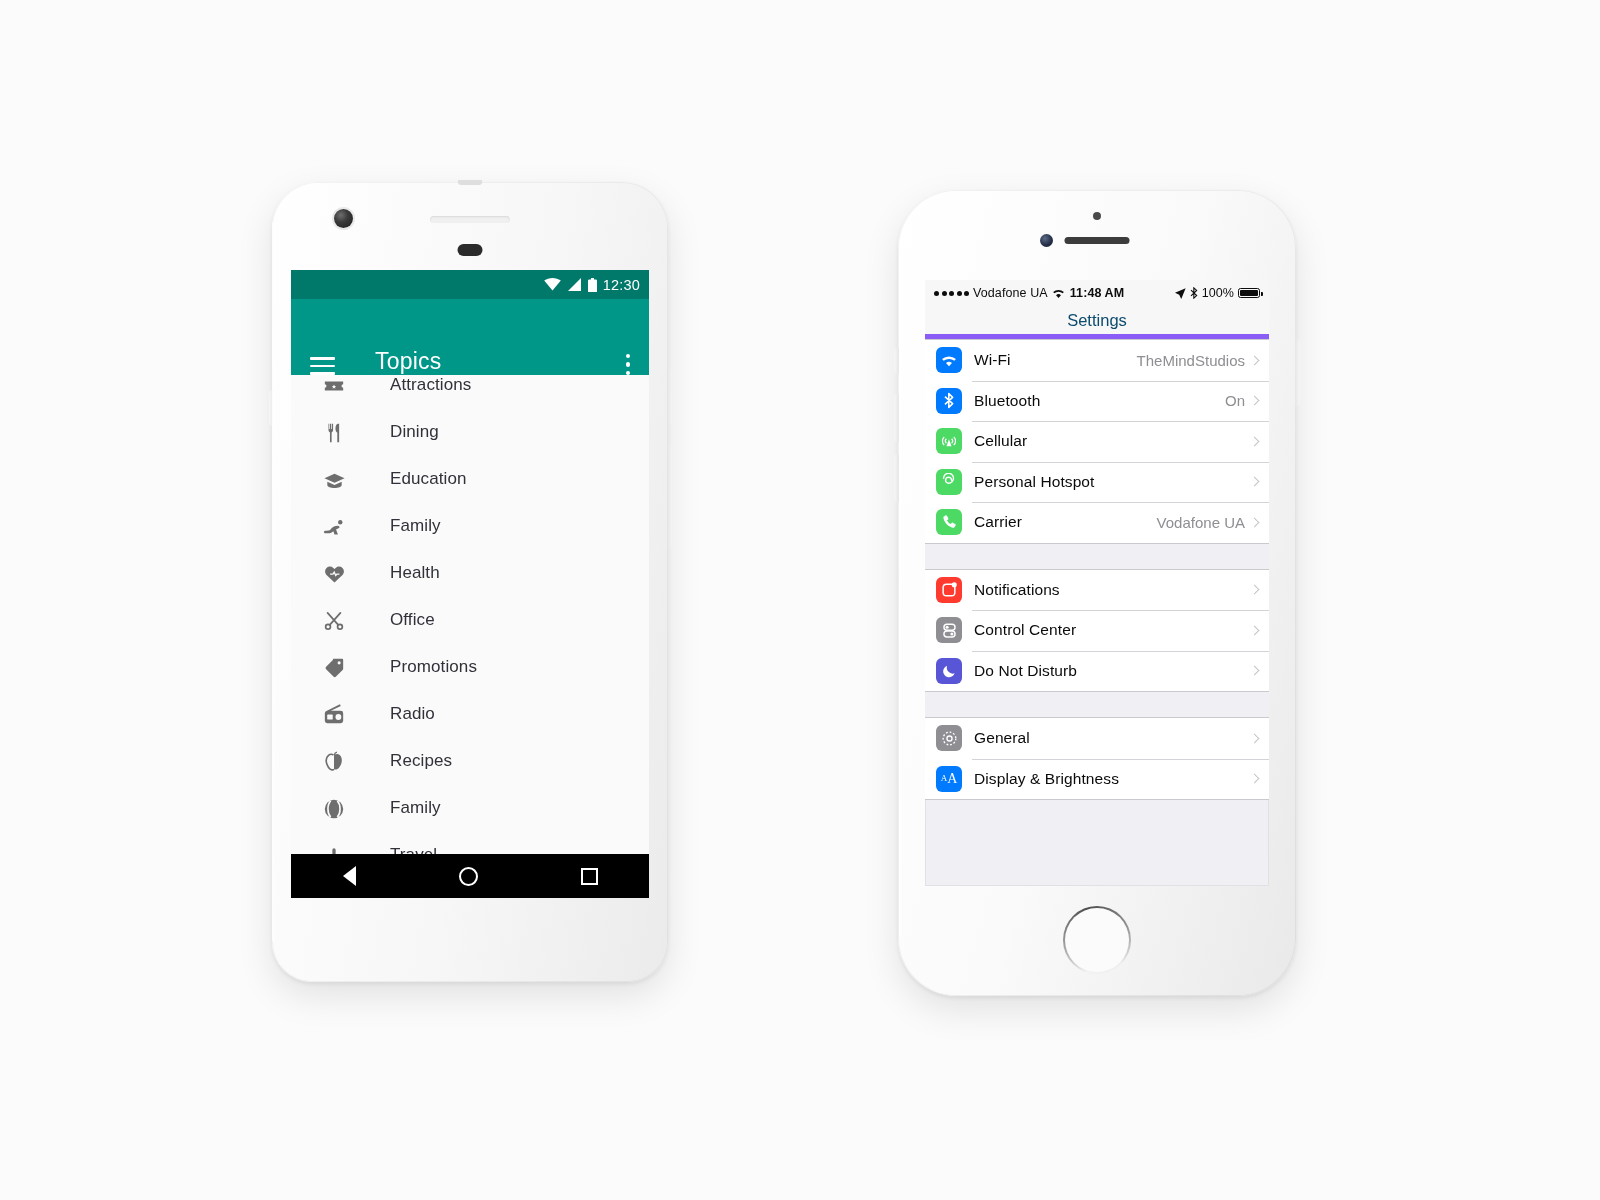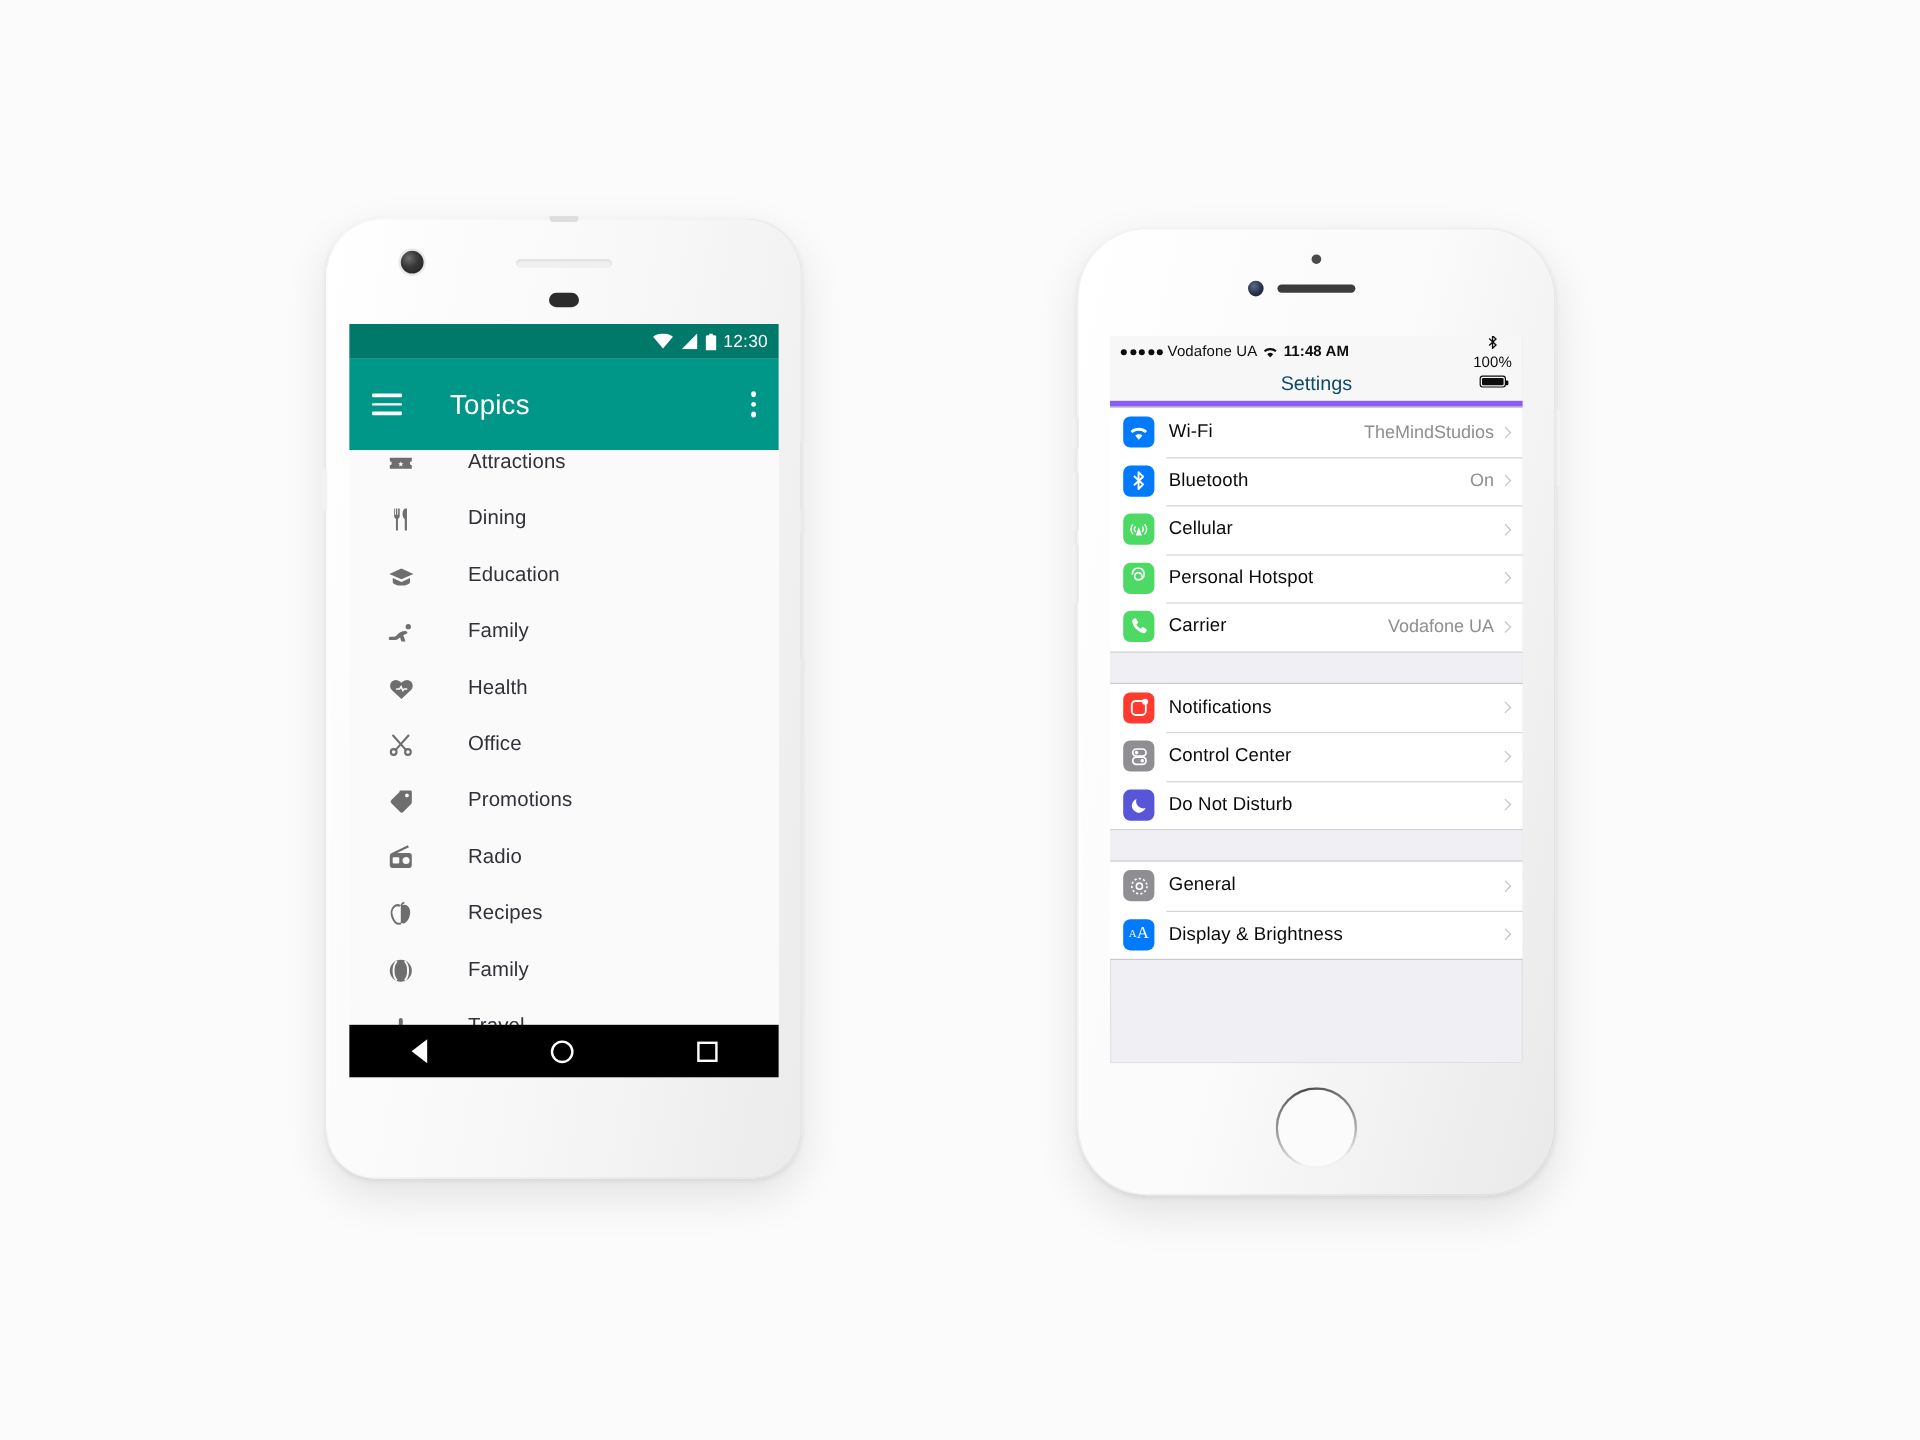--- a/index.html
+++ b/index.html
@@ -58,21 +58,21 @@
   .android-screen{
     position:absolute; left:19px; top:88px; width:358px; height:628px;
     background:#fafafa; overflow:hidden;
   }
   .and-statusbar{
     height:29px; background:#00796b; display:flex; align-items:center;
     justify-content:flex-end; padding-right:9px; gap:6px;
   }
   .and-statusbar .clock{ color:#fff; font-size:14.5px; letter-spacing:.2px; }
   .and-appbar{
-    height:76px; background:#009688; display:flex; align-items:center;
+    height:76px; background:#009688; display:flex; align-items:flex-end;
     padding:0 19px; gap:0;
   }
   .and-appbar .title{ color:#fff; font-size:23px; margin-left:40px; letter-spacing:.2px; }
   .hamburger{ width:25px; display:flex; flex-direction:column; gap:5px; cursor:pointer; }
   .hamburger i{ display:block; height:2.6px; background:#fff; border-radius:1px; }
   .kebab{ margin-left:auto; display:flex; flex-direction:column; gap:4px; align-items:center; cursor:pointer; }
   .kebab i{ width:4.5px; height:4.5px; border-radius:50%; background:#fff; display:block; }
   .and-list{ background:#fafafa; }
   .and-row{
     height:47px; display:flex; align-items:flex-start; padding-left:28px; gap:0;
@@ -131,21 +131,21 @@
     box-shadow:inset 0 0 0 1px rgba(0,0,0,.06);
   }
   .ios-statusbar{
     height:26px; background:#f7f7f7; display:flex; align-items:center;
     padding:0 9px; font-size:12.5px; color:#0d0d0d; letter-spacing:.1px;
   }
   .ios-sb-left{ display:flex; align-items:center; gap:4px; }
   .dots{ display:flex; gap:2.5px; align-items:center; }
   .dots i{ width:5px;height:5px;border-radius:50%;background:#0d0d0d;display:block; }
   .ios-sb-center{ position:absolute; left:50%; transform:translateX(-50%); font-size:12.5px; font-weight:bold; }
-  .ios-sb-right{ margin-left:auto; display:flex; align-items:center; gap:4px;flex-direction:column; }
+  .ios-sb-right{ margin-left:auto; display:flex; align-items:center; gap:4px; }
   .batt{ width:22px;height:10px;border:1.2px solid #0d0d0d;border-radius:2.5px;position:relative;padding:1px; }
   .batt::after{content:"";position:absolute;right:-3.5px;top:3px;width:2px;height:4px;background:#0d0d0d;border-radius:0 1px 1px 0;}
   .batt i{display:block;height:100%;background:#0d0d0d;border-radius:1px;}
   .ios-navbar{
     height:33px; background:#f7f7f7; display:flex; align-items:center; justify-content:center;
     border-bottom:5px solid #8b5cf6; font-size:16.5px; font-weight:normal; color:#0c4a6e;
   }
   .ios-gap{ height:25px; background:#efeff4; }
   .ios-group{ background:#fff; border-top:1px solid #c9c9ce; border-bottom:1px solid #c9c9ce; }
   .ios-row{ height:40.5px; display:flex; align-items:center; padding-left:11px; position:relative; }

